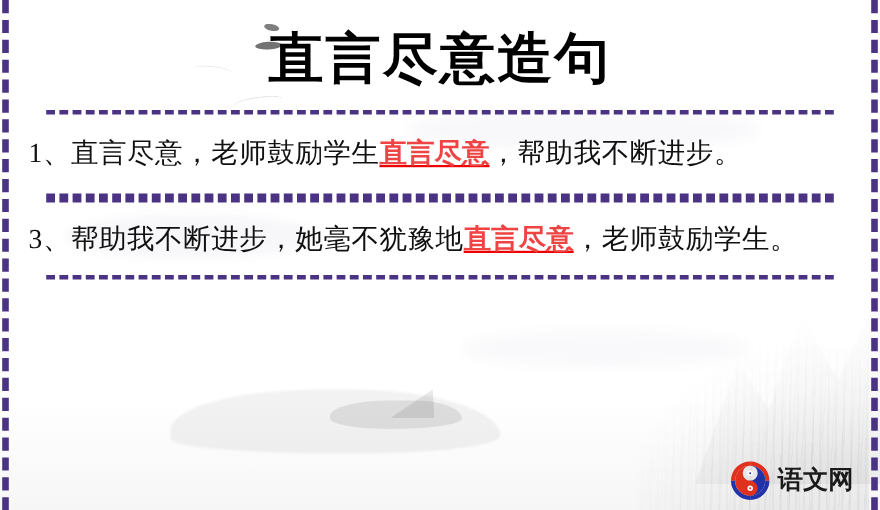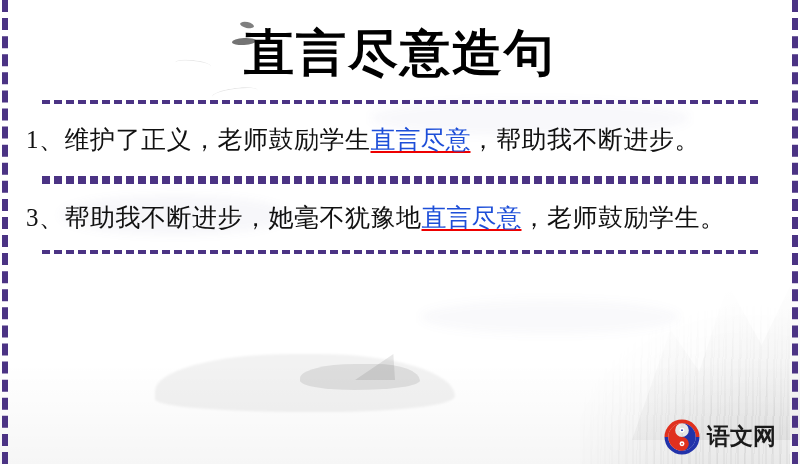--- a/index.html
+++ b/index.html
@@ -197,22 +197,22 @@
     line-height: 44px;
     color: #111111;
     padding: 12px 16px 12px 4px;
     letter-spacing: 0.5px;
   }
   .s1 { padding-top: 14px; padding-bottom: 14px; }
   .s2 { padding-top: 14px; padding-bottom: 14px; }
   .s3 { padding-top: 12px; padding-bottom: 10px; }
 
   .kw {
-    color: #1d4ed8;
-    font-weight: normal;
+    color: #ef4444;
+    font-weight: bold;
     letter-spacing: 0px;
   }
   .kw-underline {
     text-decoration: underline;
     text-decoration-color: #ee0000;
     text-underline-offset: 3px;
   }
 
   
   .logo {
@@ -260,21 +260,21 @@
   <div class="edge edge-left"></div>
   <div class="edge edge-right"></div>
 
   <div class="content">
 
     <h1 class="title">直言尽意造句</h1>
 
     <div class="divider d1"></div>
 
     <div class="sentence s1">
-      <span>1、</span><span>维护了正义，老师鼓励学生</span><span class="kw kw-underline">直言尽意</span><span>，帮助我不断进步。</span>
+      <span>1、</span><span>直言尽意，老师鼓励学生</span><span class="kw kw-underline">直言尽意</span><span>，帮助我不断进步。</span>
     </div>
 
     <div class="divider d2"></div>
 
 
     <div class="divider d3"></div>
 
     <div class="sentence s3">
       <span>3、</span><span>帮助我不断进步，她毫不犹豫地</span><span class="kw kw-underline">直言尽意</span><span>，老师鼓励学生。</span>
     </div>

